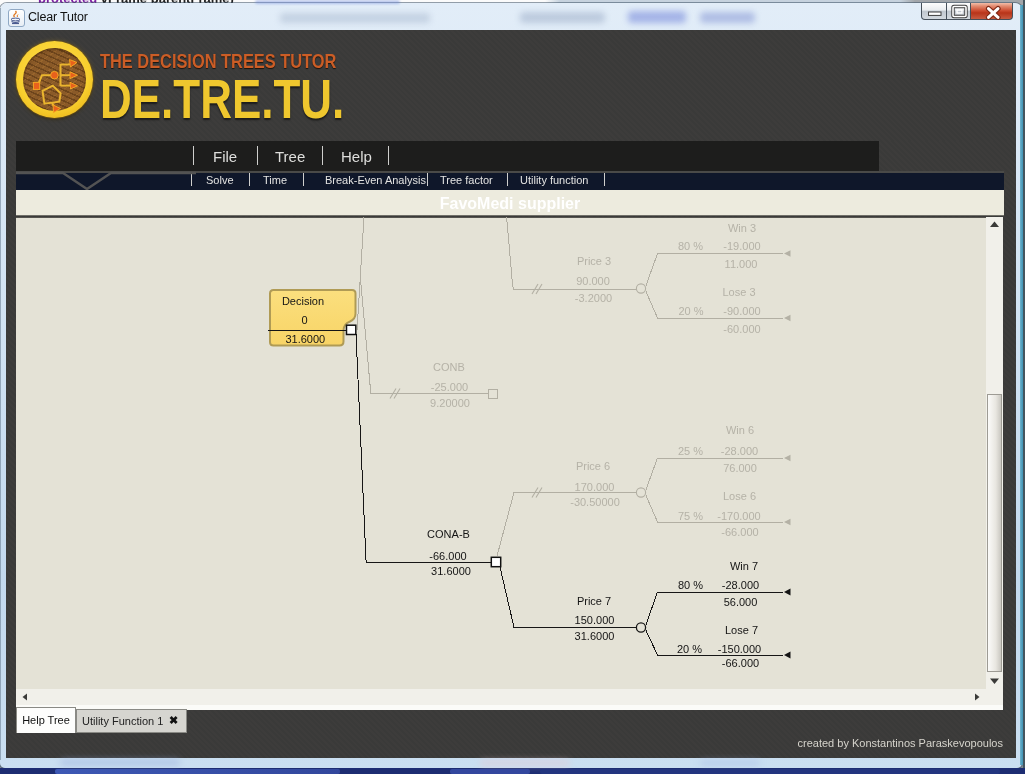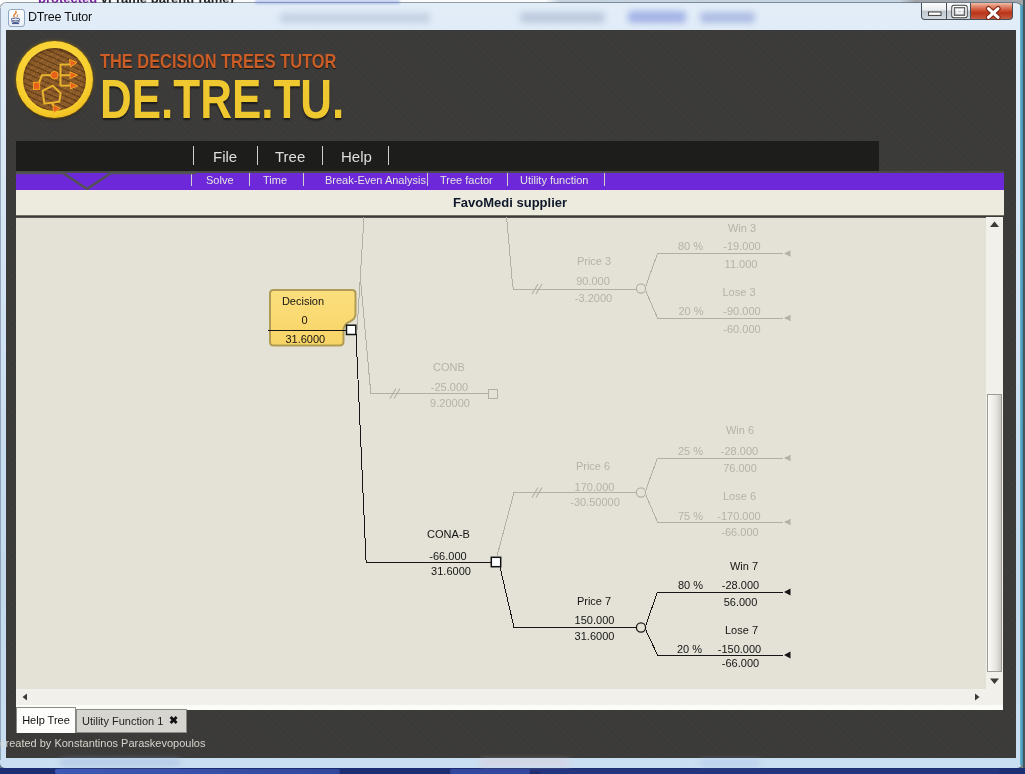--- a/index.html
+++ b/index.html
@@ -50,62 +50,62 @@
       transform-origin:0 0;transform:scaleX(.78);letter-spacing:0px;
       text-shadow:0 1px 1px rgba(20,10,0,.8);}
   #t2{left:100px;top:66px;font-weight:bold;font-size:56px;color:#efc72e;white-space:nowrap;
       transform-origin:0 0;transform:scaleX(.785);
       text-shadow:0 2px 2px rgba(0,0,0,.55);}
   
   #menubar{left:16px;top:141px;width:863px;height:30px;background:#1d1d1c;}
   .mitem{position:absolute;top:7px;font-size:15px;color:#dededc;}
   .mpipe{position:absolute;top:5px;width:1px;height:19px;background:#cfcfcd;}
   
-  #toolbar{left:16px;top:171px;width:988px;height:19px;background:#6d28d9;}
+  #toolbar{left:16px;top:171px;width:988px;height:19px;background:#0f172a;}
   #toolline{left:16px;top:171px;width:988px;height:2px;background:#4a4a48;}
   .titem{position:absolute;top:3px;font-size:11px;color:#e3e3e1;}
   .tpipe{position:absolute;top:2px;width:1px;height:13px;background:#cfcfcd;}
   #chev{left:16px;top:168px;width:200px;height:24px;}
   
   #band{left:16px;top:190px;width:988px;height:26px;background:#edebde;border-bottom:1px solid #706f68;box-sizing:border-box;}
-  #bandtxt{left:16px;top:195px;width:988px;text-align:center;font-weight:bold;font-size:13px;color:#0f172a;}
+  #bandtxt{left:16px;top:195px;width:988px;text-align:center;font-weight:bold;font-size:16px;color:#ffffff;}
   
   #canvas{left:16px;top:217px;width:970px;height:472px;background:#e4e2d6;border-top:1px solid #55544f;box-sizing:border-box;}
   
   #vsb{left:986px;top:217px;width:17px;height:472px;background:#f1f0ea;}
   #vthumb{left:987px;top:394px;width:15px;height:278px;border:1px solid #9d9b94;box-sizing:border-box;
      background:linear-gradient(90deg,#fbfbf9,#e8e6e0 60%,#c9c7c0);}
   #hsb{left:16px;top:689px;width:970px;height:16px;background:#f1f0ea;}
   #corner{left:986px;top:689px;width:17px;height:16px;background:#f1f0ea;}
   #whitestrip{left:16px;top:705px;width:987px;height:5px;background:#fbfbf8;}
   
   #tabmain{left:16px;top:707px;width:60px;height:26px;background:#fdfdfc;border:1px solid #8a8a85;border-bottom:none;box-sizing:border-box;
      font-size:11px;color:#111;text-align:center;padding-top:6px;}
   #tabutil{left:76px;top:709px;width:111px;height:24px;background:#d6d5d0;border:1px solid #8a8a85;box-sizing:border-box;
      font-size:11px;color:#222;padding:5px 0 0 5px;}
   #tabutil .x{position:absolute;left:92px;top:4px;font-size:11px;font-weight:bold;color:#111;}
   
   #footer{left:6px;top:733px;width:1010px;height:25px;background:transparent;}
-  #credit{left:0;top:737px;width:1003px;text-align:left;font-size:11px;color:#d6d4cc;}
+  #credit{left:0;top:737px;width:1003px;text-align:right;font-size:11px;color:#d6d4cc;}
   
   #bottomdesk{left:0;top:768px;width:1025px;height:6px;background:#1d2d72;}
 </style>
 </head>
 <body>
 <div class="abs" id="topstrip">
     <span class="code"><span class="kw">protected</span> vFrame parentFrame)</span>
   </div>
 
 <div class="abs" id="win"></div>
 <div class="abs" style="left:0;top:8px;width:1px;height:752px;background:rgba(100,120,140,.55);"></div>
 <div class="abs" id="rightdesk"></div>
 <div class="abs" id="tealedge"></div>
 <div class="abs" id="titlebar"></div>
 <div class="abs" id="javaicon"></div>
-<div class="abs" id="wtitle">DTree Tutor</div>
+<div class="abs" id="wtitle">Clear Tutor</div>
 <div class="abs wbtn" id="btnmin"></div>
 <div class="abs wbtn" id="btnmax"></div>
 <div class="abs wbtn" id="btnclose"></div>
 
 <div class="abs" id="frame"></div>
 <div class="abs" id="header"></div>
 <div class="abs" id="logo"></div>
 <div class="abs" id="logoin"></div>
 <svg class="abs" id="logoglyph" style="left:16px;top:41px" width="77" height="77" viewBox="16 41 77 77">
  <g fill="none" stroke="#eab52e" stroke-width="2">

